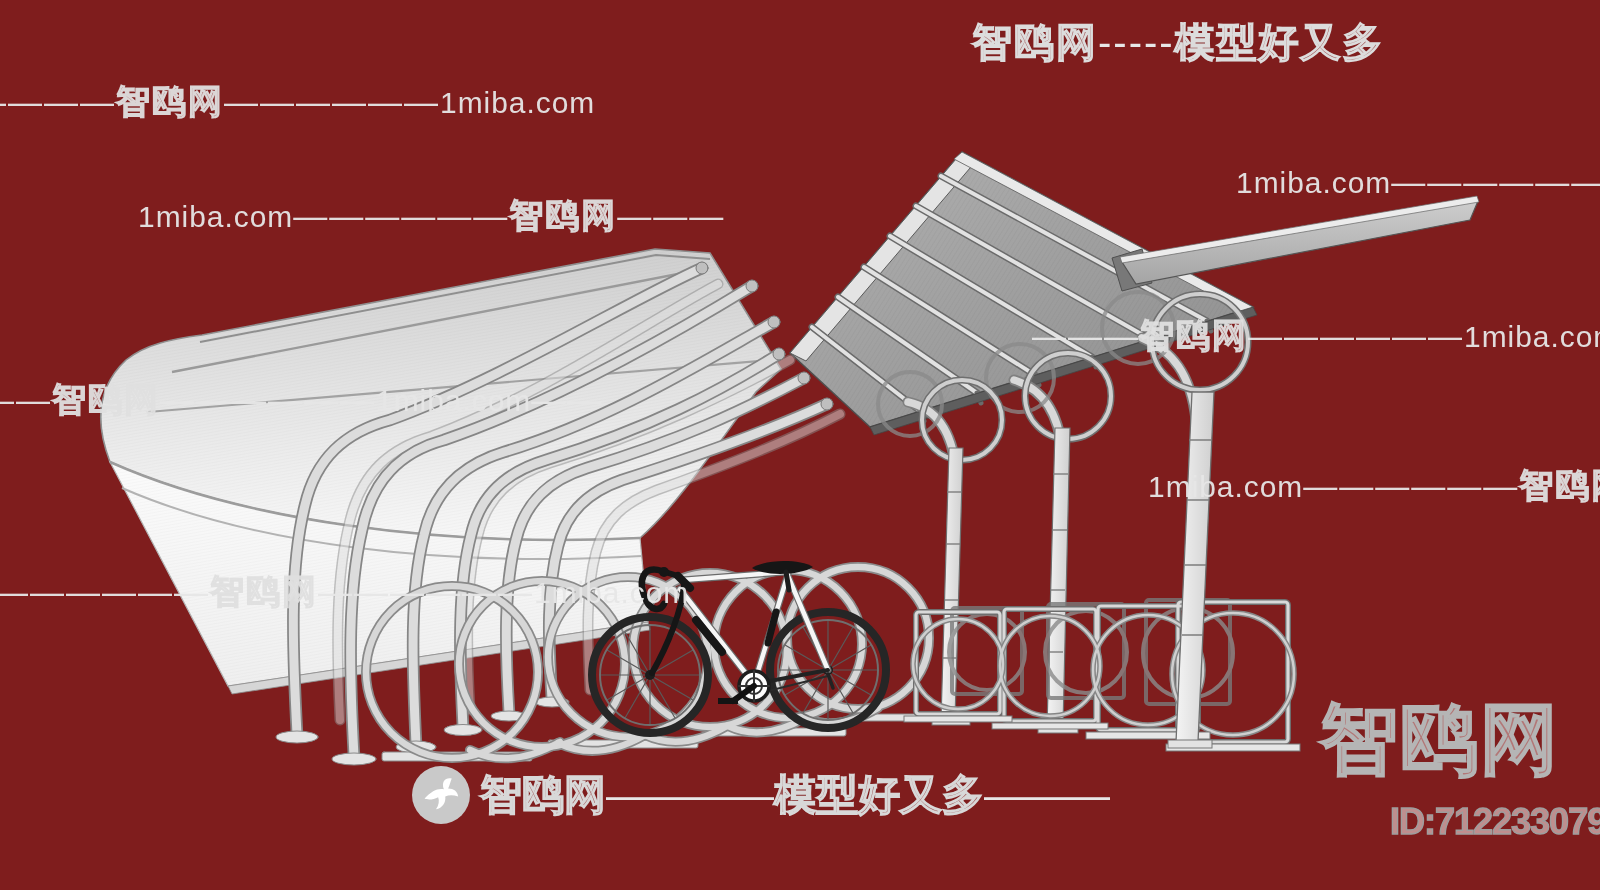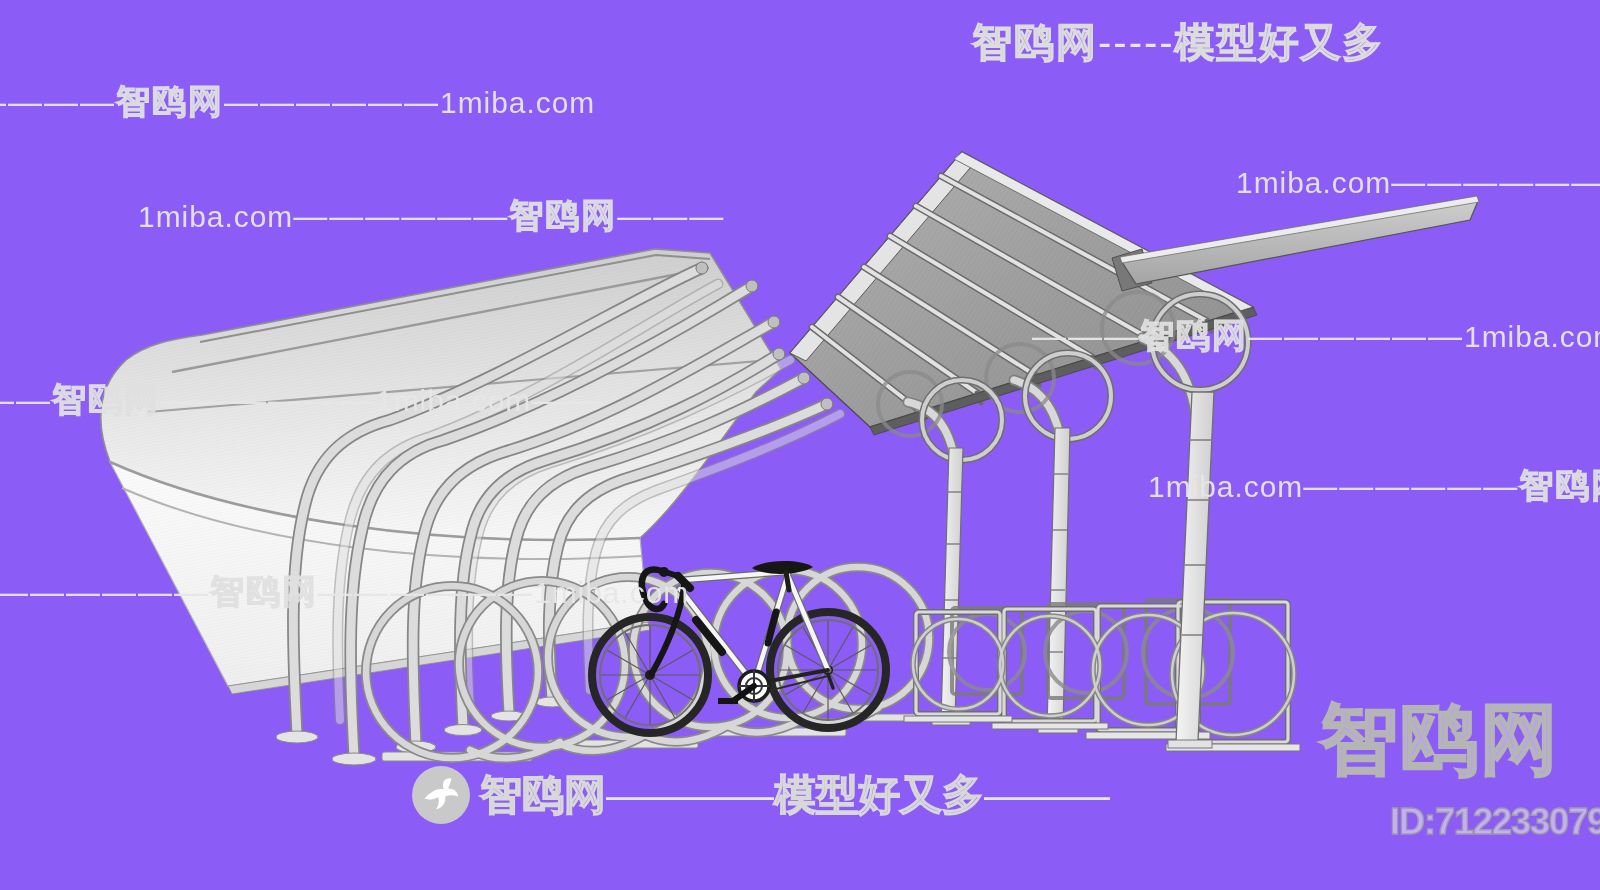--- a/index.html
+++ b/index.html
@@ -1,17 +1,17 @@
 <!DOCTYPE html>
 <html><head>
 <meta charset="utf-8">
 <style>
   html,body{margin:0;padding:0;background:#ffffff;}
   body{width:1600px;height:890px;overflow:hidden;font-family:"Liberation Sans","DejaVu Sans",sans-serif;}
-  .stage{position:relative;width:1600px;height:890px;background:#8b5cf6;}
+  .stage{position:relative;width:1600px;height:890px;background:#7f1d1d;}
   .scene{position:absolute;left:0;top:0;}
   
   .wm{position:absolute;white-space:nowrap;pointer-events:none;line-height:1;}
   .wm-row{font-size:34px;letter-spacing:2px;opacity:.95;}
   .wm-cn{color:rgba(255,255,255,.25);-webkit-text-stroke:1.2px #e0e0e0;font-weight:700;}
   .wm-dash{color:#e7e7e7;font-weight:400;}
   .wm-site{color:#e7e7e7;font-weight:400;font-size:.88em;letter-spacing:1px;}
   .wm-top{font-size:40px;letter-spacing:2px;}
   .wm-top .wm-cn{-webkit-text-stroke:1.3px #dcdcdc;}
   .wm-bottom{font-size:42px;letter-spacing:0;display:flex;align-items:center;gap:10px;}

